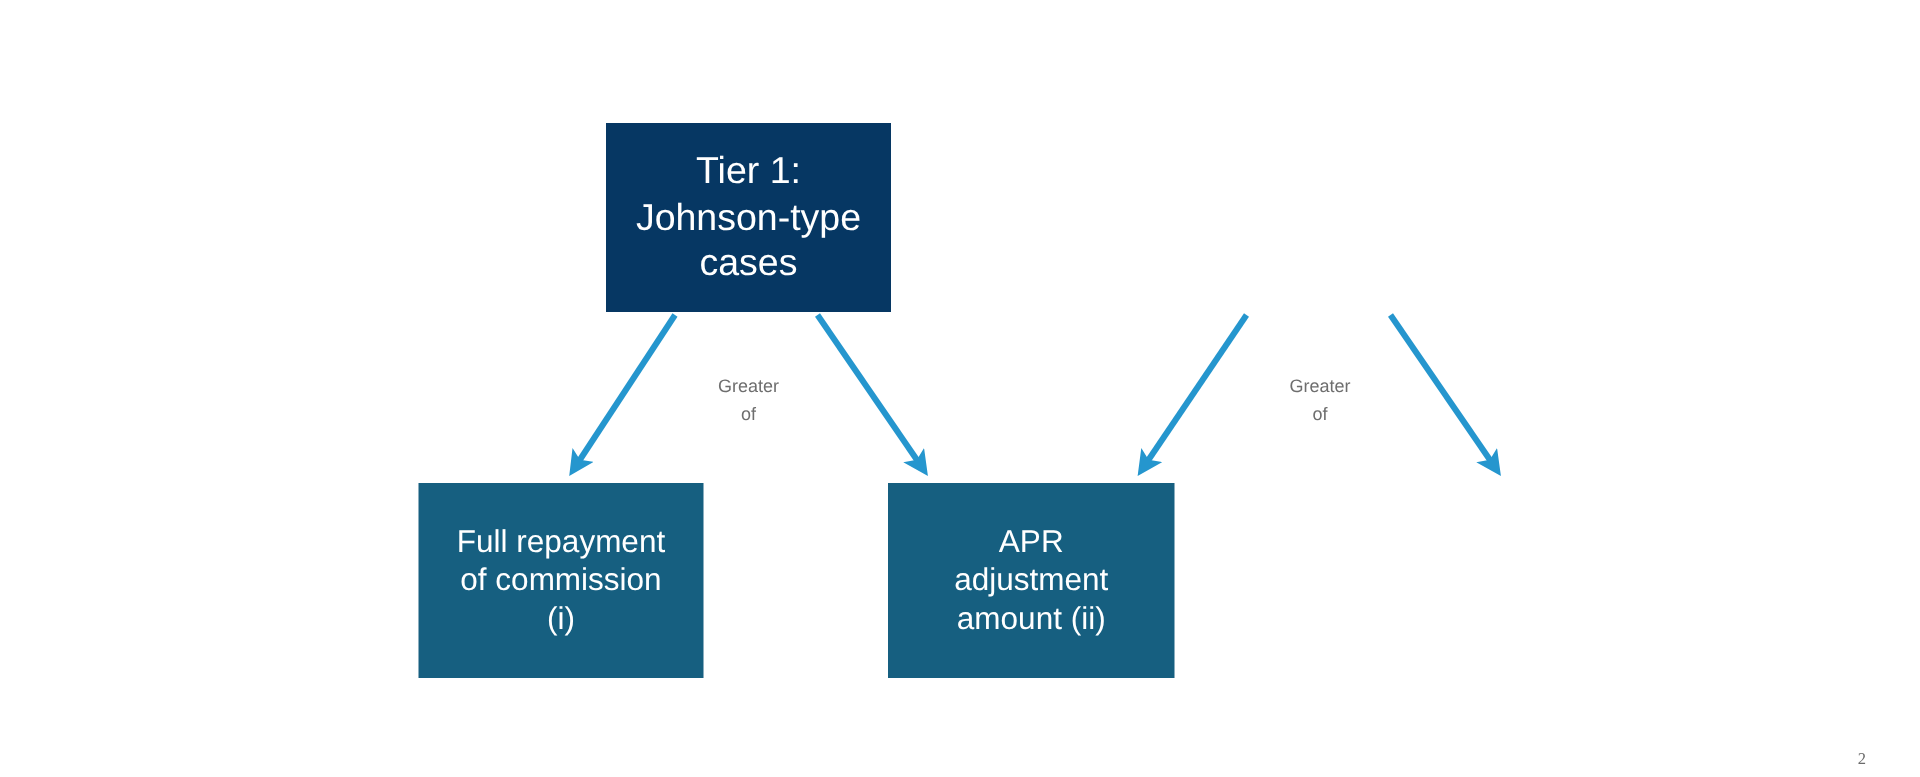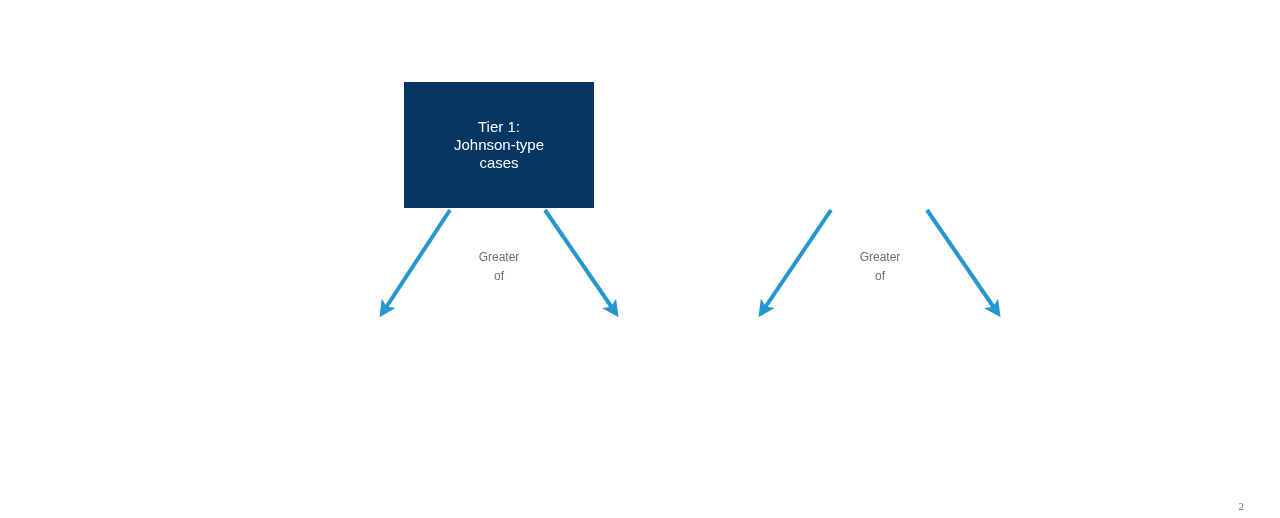--- a/index.html
+++ b/index.html
@@ -47,21 +47,21 @@
 
   .node-box .node-text {
     display: block;
     width: 100%;
     line-height: 1.22;
     white-space: pre-line;
   }
 
   .tier-box {
     background: #063763;
-    font-size: 15px;
+    font-size: 25px;
   }
 
   .outcome-box {
     background: #165F80;
     font-size: 21px;
   }
 
   
   #tier-1-box { left: 404px; top: 82px; width: 190px; height: 126px; }
   #tier-2-box { left: 785px; top: 82px; width: 190px; height: 126px; }
@@ -119,18 +119,28 @@
 cases</span>
   </div>
 
 
   <div class="connector-label" id="connector-label-tier-1">Greater
 of</div>
 
   <div class="connector-label" id="connector-label-tier-2">Greater
 of</div>
 
+  <div class="node-box outcome-box" id="outcome-full-repayment-box">
+    <span class="node-text">Full repayment
+of commission
+(i)</span>
+  </div>
 
+  <div class="node-box outcome-box" id="outcome-apr-adjustment-box">
+    <span class="node-text">APR
+adjustment
+amount (ii)</span>
+  </div>
 
 
   <div id="page-number">2</div>
 
 </div>
 
 </body></html>

